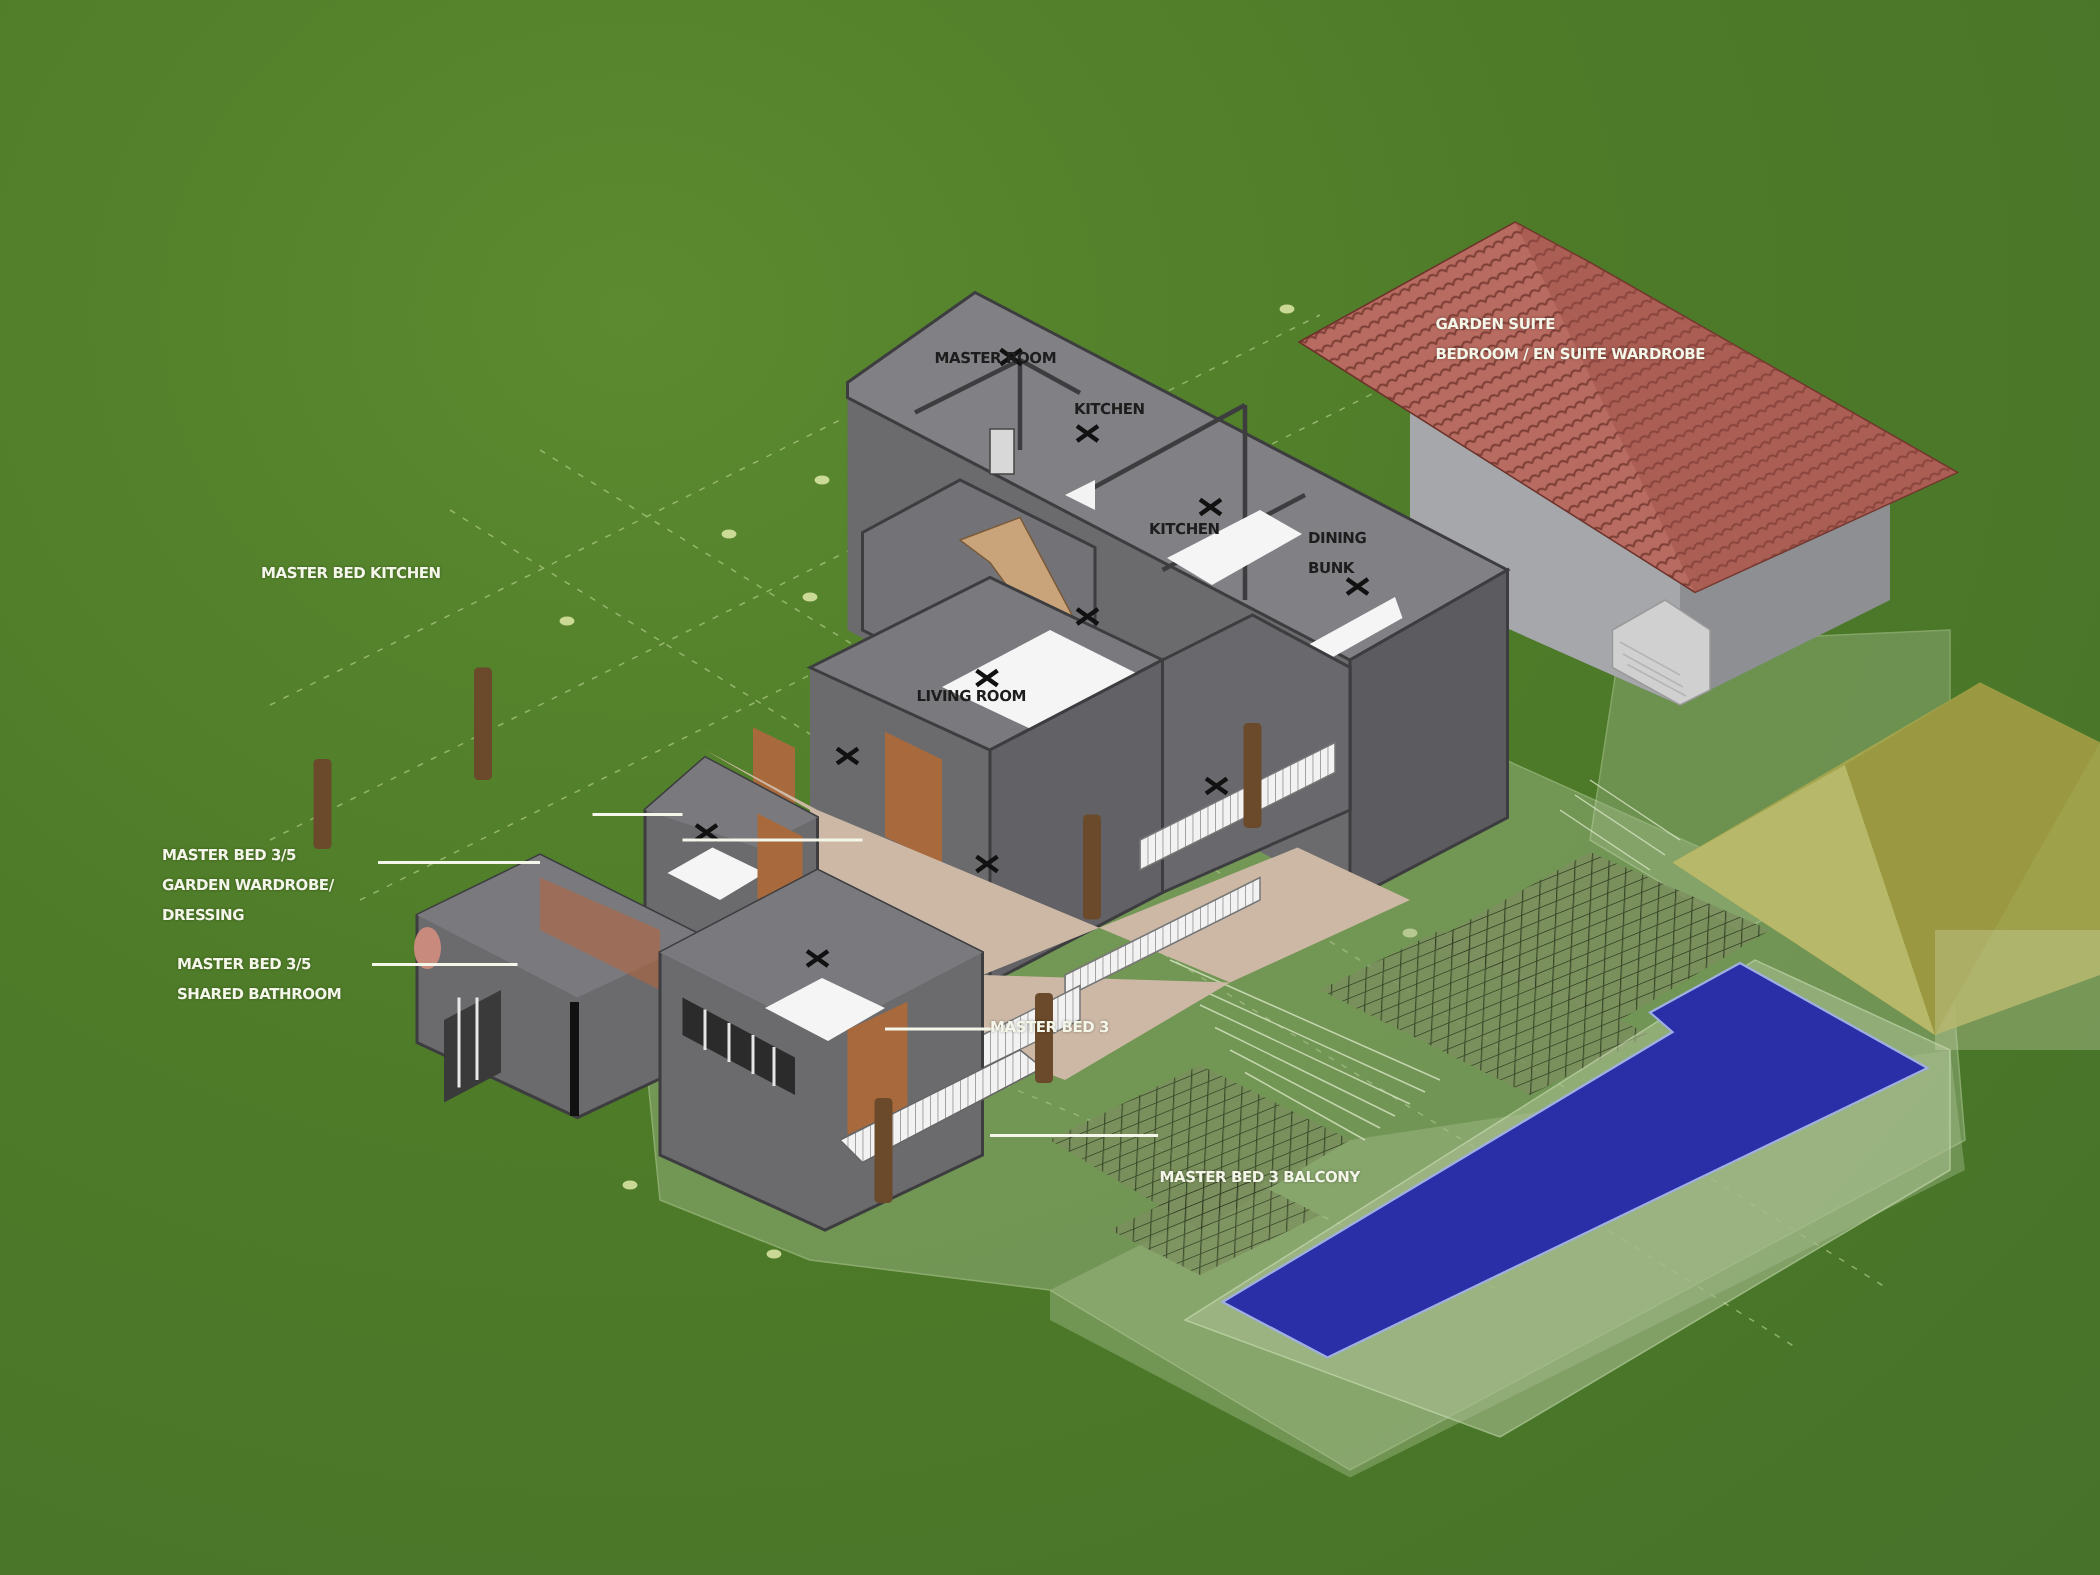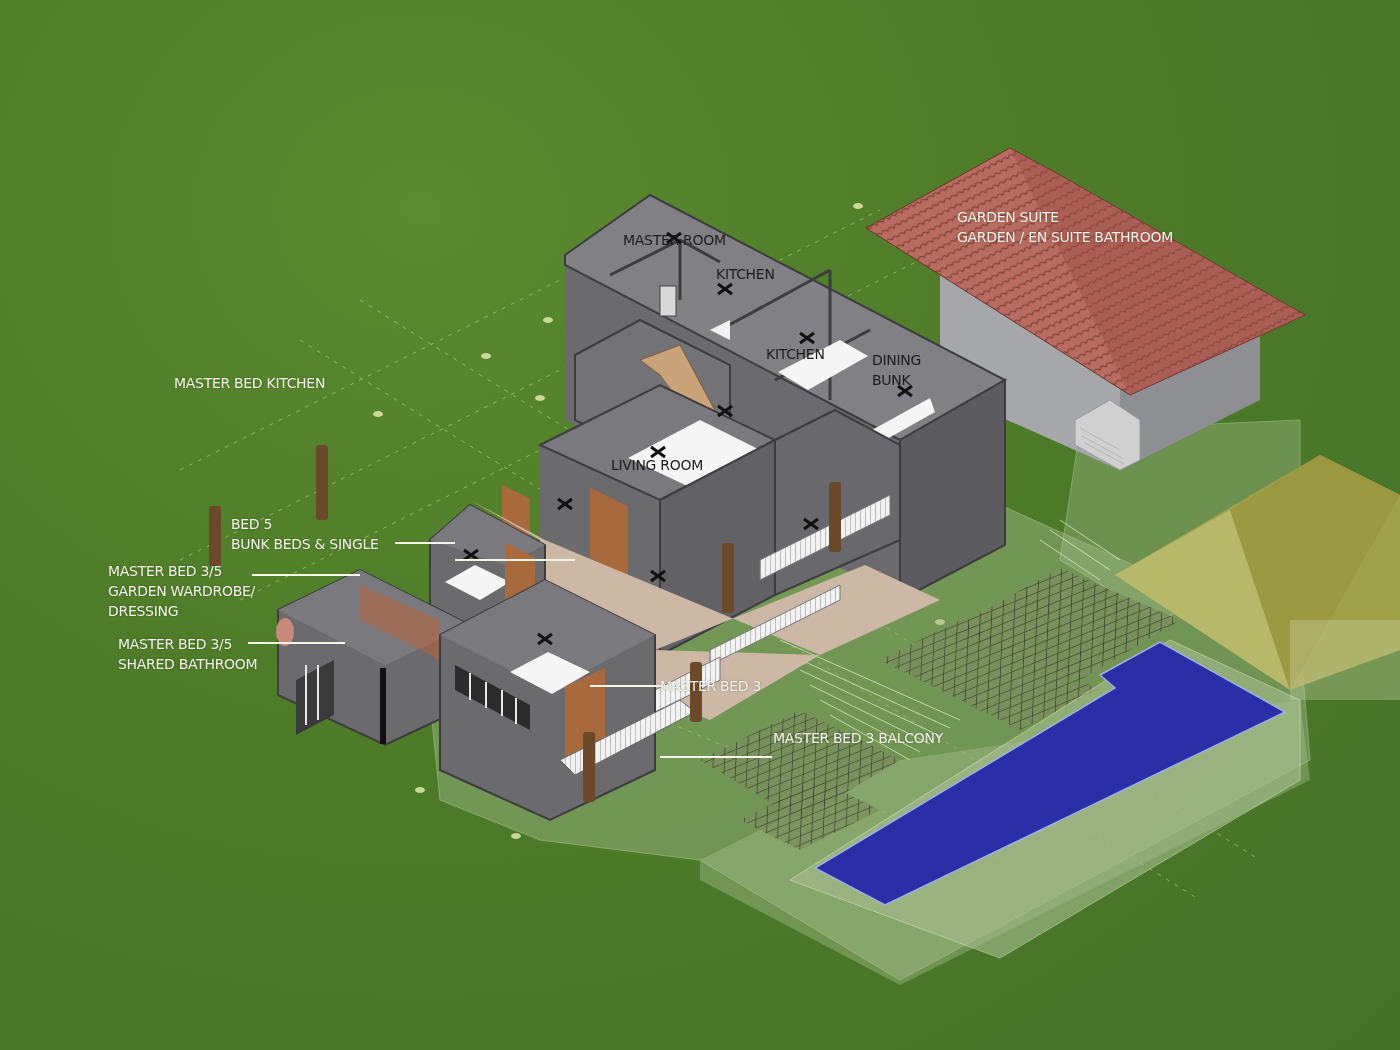--- a/index.html
+++ b/index.html
@@ -1,21 +1,21 @@
 <!DOCTYPE html>
 <html><head>
 <meta charset="utf-8">
 <style>
   html,body{margin:0;padding:0;}
   body{width:1400px;height:1050px;overflow:hidden;background:#4f7a2a;font-family:"Liberation Sans",sans-serif;}
   #stage{position:relative;width:1400px;height:1050px;
     background:
       radial-gradient(ellipse at 30% 20%, #5b8a30 0%, #4e7b28 45%, #46722a 100%);}
   svg{position:absolute;left:0;top:0;}
-  .lbl{position:absolute;font-family:"DejaVu Sans",sans-serif;font-weight:normal;font-size:14px;letter-spacing:-0.3px;line-height:20px;white-space:nowrap;}
+  .lbl{position:absolute;font-family:"DejaVu Sans",sans-serif;font-weight:bold;font-size:10px;letter-spacing:-0.3px;line-height:20px;white-space:nowrap;}
   .lbl.white{color:#f3f6e8;text-shadow:0 0 2px rgba(0,0,0,0.35);}
   .lbl.dark{color:#1d1d1d;}
   .lbl.center{}
 </style>
 </head>
 <body>
 
 <div id="stage">
 
 <svg width="1400" height="1050" viewBox="0 0 1400 1050">
@@ -206,31 +206,27 @@
   <div class="lbl dark" style="left:716px;top:264px;">KITCHEN</div>
   <div class="lbl dark" style="left:766px;top:344px;">KITCHEN</div>
   <div class="lbl dark center" style="left:872px;top:350px;width:68px;">
     <div>DINING</div>
     <div>BUNK</div>
   </div>
   <div class="lbl dark" style="left:611px;top:455px;">LIVING ROOM</div>
 
   <div class="lbl white" style="left:957px;top:207px;">
     <div>GARDEN SUITE</div>
-    <div>GARDEN / EN SUITE BATHROOM</div>
+    <div>BEDROOM / EN SUITE WARDROBE</div>
   </div>
   <div class="lbl white" style="left:174px;top:373px;">MASTER BED KITCHEN</div>
-  <div class="lbl white" style="left:231px;top:514px;">
-    <div>BED 5</div>
-    <div>BUNK BEDS &amp; SINGLE</div>
-  </div>
   <div class="lbl white" style="left:108px;top:561px;">
     <div>MASTER BED 3/5</div>
     <div>GARDEN WARDROBE/</div>
     <div>DRESSING</div>
   </div>
   <div class="lbl white" style="left:118px;top:634px;">
     <div>MASTER BED 3/5</div>
     <div>SHARED BATHROOM</div>
   </div>
   <div class="lbl white" style="left:660px;top:676px;">MASTER BED 3</div>
-  <div class="lbl white" style="left:773px;top:728px;">MASTER BED 3 BALCONY</div>
+  <div class="lbl white" style="left:773px;top:776px;">MASTER BED 3 BALCONY</div>
 </div>
 
 </body></html>

